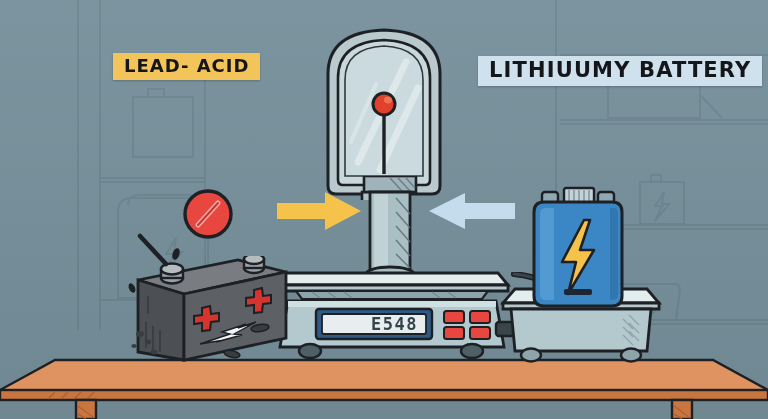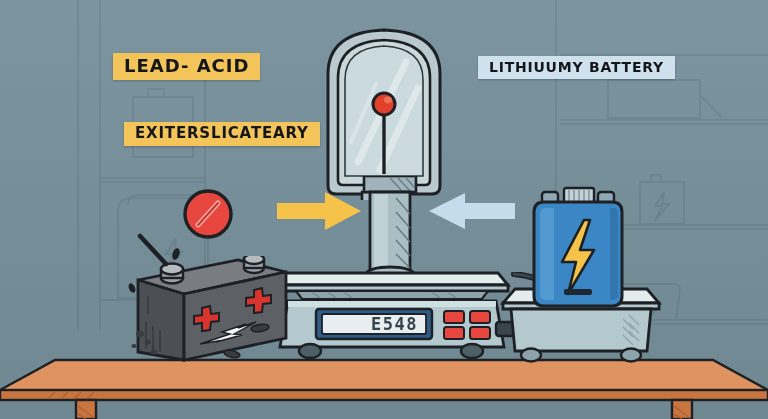--- a/index.html
+++ b/index.html
@@ -18,21 +18,21 @@
   
   .label{position:absolute;white-space:nowrap;
     font-family:"DejaVu Sans",sans-serif;font-weight:700;
     color:#14161a;letter-spacing:.055em;
     padding:4px 11px 5px 11px;line-height:1;
     box-shadow:0 1px 2px rgba(0,0,0,.22);}
   .label.yellow{background:#f2c45a;text-align:right;}
   .label.blue{background:#cfe1ec;}
   .lbl1{left:113px;top:53px;font-size:18px;}
   .lbl2{left:124px;top:122px;font-size:15px;}
-  .lbl3{left:478px;top:56px;font-size:14px;}
+  .lbl3{left:478px;top:56px;font-size:21px;}
   .lbl4{left:500px;top:102px;font-size:15px;}
 
   
   .obj{position:absolute;}
   .gauge{left:318px;top:22px;width:132px;height:178px;}
   .column{left:352px;top:176px;width:76px;height:110px;}
   .scale{left:272px;top:255px;width:240px;height:108px;}
   .leadbat{left:126px;top:256px;width:168px;height:108px;}
   .platform{left:497px;top:285px;width:168px;height:80px;}
   .libat{left:528px;top:186px;width:100px;height:125px;}
@@ -278,16 +278,15 @@
     <path d="M6 26 Q6 16 16 16 L84 16 Q94 16 94 26 L94 110 Q94 120 84 120 L16 120 Q6 120 6 110 Z" fill="#3b86c4" stroke="#1d2024" stroke-width="3"></path>
     <path d="M12 28 Q12 22 18 22 L26 22 L26 114 L18 114 Q12 114 12 108 Z" fill="#5ba0d6" opacity=".75"></path>
     <path d="M82 22 L86 22 Q90 22 90 28 L90 108 Q90 114 84 114 L82 114 Z" fill="#2f6fa6" opacity=".7"></path>
 
     <polygon points="56,34 34,76 48,76 40,108 66,64 52,64 62,34" fill="#f5c34a" stroke="#1d2024" stroke-width="2.6" stroke-linejoin="round"></polygon>
 
     <rect x="36" y="103" width="28" height="6" rx="2" fill="#1d2733"></rect>
   </svg>
 
   <div class="label yellow lbl1">LEAD- ACID</div>
-  <div class="label yellow lbl2">EXITERSLICATEARY</div>
   <div class="label blue lbl3">LITHIUUMY BATTERY</div>
 
 </div>
 
 </body></html>

